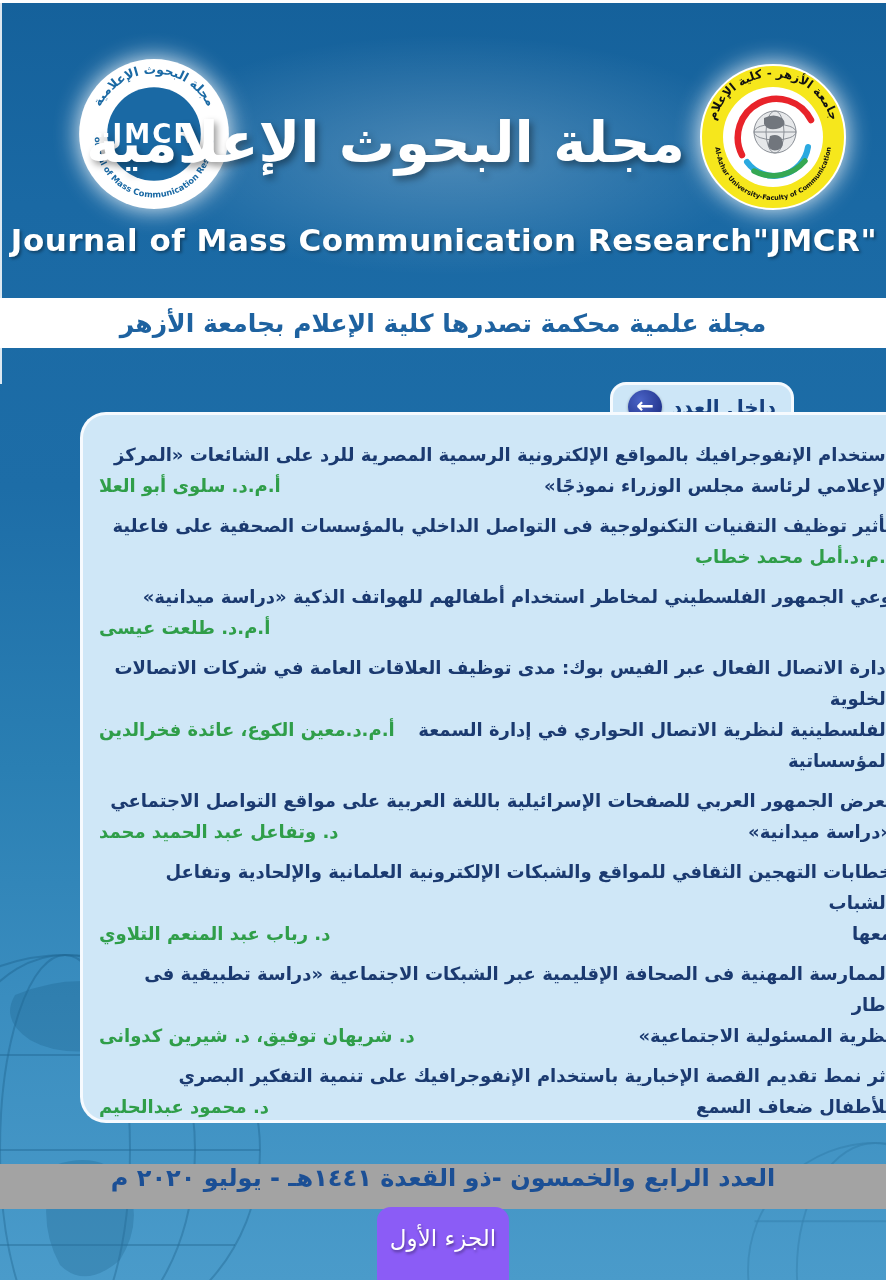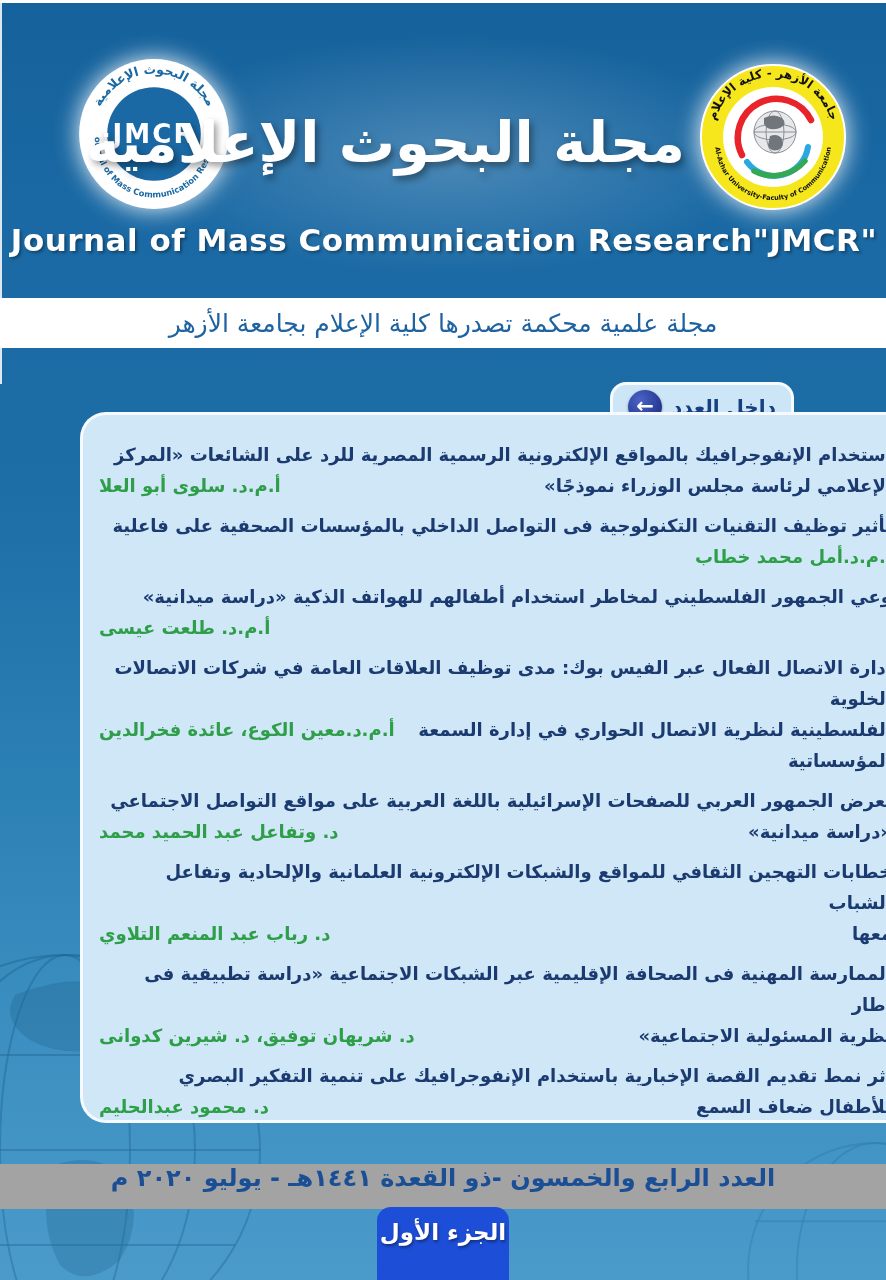--- a/index.html
+++ b/index.html
@@ -46,21 +46,21 @@
     text-shadow: 2px 2px 3px rgba(0,0,0,.35);
     letter-spacing: .5px; white-space: nowrap;
   }
   
   .tagline-band {
     position: absolute; left: 0; top: 298px; width: 886px; height: 50px;
     background: #ffffff; z-index: 2;
     display: flex; align-items: center; justify-content: center;
   }
   .tagline-band .txt {
-    direction: rtl; color: #1e62a0; font-weight: normal; font-size: 25px;
+    direction: rtl; color: #1e62a0; font-weight: bold; font-size: 25px;
   }
   
   .toc-tab {
     position: absolute; left: 610px; top: 382px; width: 184px; height: 46px;
     background: #cde6f7; border: 3px solid rgba(255,255,255,.8); border-bottom: none;
     border-radius: 16px 16px 0 0; z-index: 3;
     display: flex; align-items: center; justify-content: center; gap: 10px;
   }
   .back-circle {
     width: 34px; height: 34px; border-radius: 50%;
@@ -89,23 +89,23 @@
   
   .issue-band {
     position: absolute; left: 0; top: 1140px; width: 886px; height: 45px;
     background: #a3a3a3; z-index: 2;
     display: flex; justify-content: center; margin-top: 24px;
   }
   .issue-band .txt { direction: rtl; color: #1b4f95; font-weight: bold; font-size: 24px; }
   .part-badge {
     position: absolute; left: 50%; transform: translateX(-50%);
     top: 1207px; width: 132px; height: 73px;
-    background: #1d4ed8; border-radius: 14px 14px 0 0; z-index: 2;
-    display: flex; justify-content: center; padding-top: 12px;
-    color: #ffffff; font-weight: bold; font-size: 23px; direction: rtl;
+    background: #8b5cf6; border-radius: 14px 14px 0 0; z-index: 2;
+    display: flex; justify-content: center; padding-top: 18px;
+    color: #ffffff; font-weight: normal; font-size: 23px; direction: rtl;
     text-shadow: 1px 2px 3px rgba(0,0,0,.4);
   }
 </style>
 </head>
 <body>
 
 <div class="top-strip"></div>
 <div class="left-strip"></div>
 
 <svg class="watermark wm-left" width="430" height="430" viewBox="0 0 430 430">

